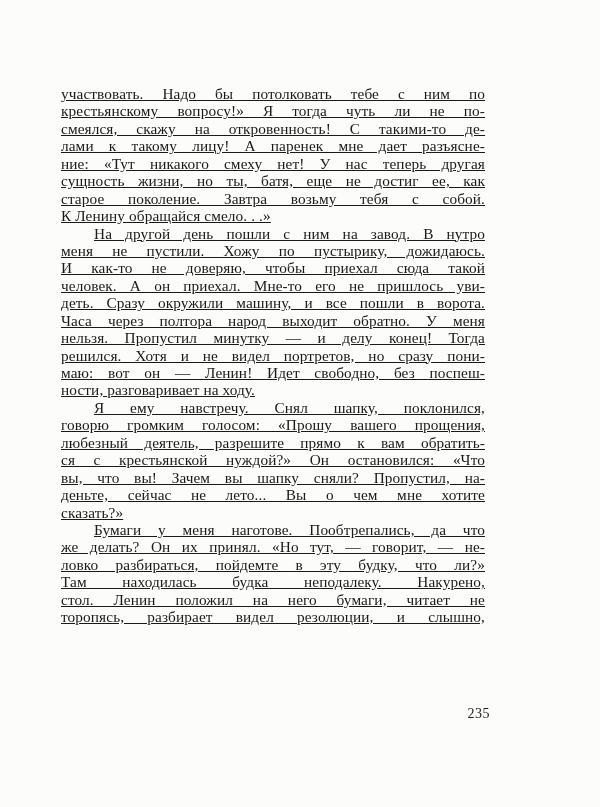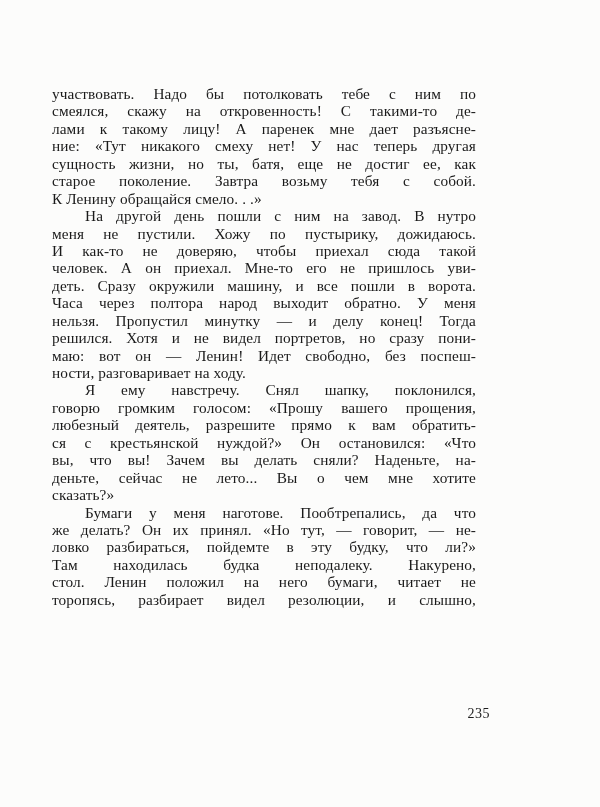--- a/index.html
+++ b/index.html
@@ -14,24 +14,25 @@
     font-family: "Liberation Serif", "DejaVu Serif", serif;
     overflow: hidden;
   }
   .sheet {
     position: absolute;
     inset: 0;
     background: #fcfcfb;
   }
   .text-block {
     position: absolute;
-    left: 52px;
+    left: 61px;
     top: 85px;
     width: 424px;
     color: #1a1a1a;
+    text-decoration: underline;
   }
   .line {
     font-size: 15.3px;
     line-height: 17.45px;
     height: 17.45px;
     overflow: hidden;
     text-align: justify;
     text-align-last: justify;
     letter-spacing: 0.1px;
   }
@@ -52,41 +53,42 @@
     letter-spacing: 0.5px;
     margin-top: 32px;
   }
 </style>
 </head>
 <body>
 
 <div class="sheet">
   <div class="text-block">
       <div class="line">участвовать. Надо бы потолковать тебе с ним по</div>
+      <div class="line">крестьянскому вопросу!» Я тогда чуть ли не по-</div>
       <div class="line">смеялся, скажу на откровенность! С такими-то де-</div>
       <div class="line">лами к такому лицу! А паренек мне дает разъясне-</div>
       <div class="line">ние: «Тут никакого смеху нет! У нас теперь другая</div>
       <div class="line">сущность жизни, но ты, батя, еще не достиг ее, как</div>
       <div class="line">старое поколение. Завтра возьму тебя с собой.</div>
       <div class="line end">К Ленину обращайся смело. . .»</div>
       <div class="line indent">На другой день пошли с ним на завод. В нутро</div>
       <div class="line">меня не пустили. Хожу по пустырику, дожидаюсь.</div>
       <div class="line">И как-то не доверяю, чтобы приехал сюда такой</div>
       <div class="line">человек. А он приехал. Мне-то его не пришлось уви-</div>
       <div class="line">деть. Сразу окружили машину, и все пошли в ворота.</div>
       <div class="line">Часа через полтора народ выходит обратно. У меня</div>
       <div class="line">нельзя. Пропустил минутку — и делу конец! Тогда</div>
       <div class="line">решился. Хотя и не видел портретов, но сразу пони-</div>
       <div class="line">маю: вот он — Ленин! Идет свободно, без поспеш-</div>
       <div class="line end">ности, разговаривает на ходу.</div>
       <div class="line indent">Я ему навстречу. Снял шапку, поклонился,</div>
       <div class="line">говорю громким голосом: «Прошу вашего прощения,</div>
       <div class="line">любезный деятель, разрешите прямо к вам обратить-</div>
       <div class="line">ся с крестьянской нуждой?» Он остановился: «Что</div>
-      <div class="line">вы, что вы! Зачем вы делать сняли? Наденьте, на-</div>
+      <div class="line">вы, что вы! Зачем вы шапку сняли? Пропустил, на-</div>
       <div class="line">деньте, сейчас не лето... Вы о чем мне хотите</div>
       <div class="line end">сказать?»</div>
       <div class="line indent">Бумаги у меня наготове. Пообтрепались, да что</div>
       <div class="line">же делать? Он их принял. «Но тут, — говорит, — не-</div>
       <div class="line">ловко разбираться, пойдемте в эту будку, что ли?»</div>
       <div class="line">Там находилась будка неподалеку. Накурено,</div>
       <div class="line">стол. Ленин положил на него бумаги, читает не</div>
       <div class="line">торопясь, разбирает видел резолюции, и слышно,</div>
     </div>
   <div class="folio">235</div>

